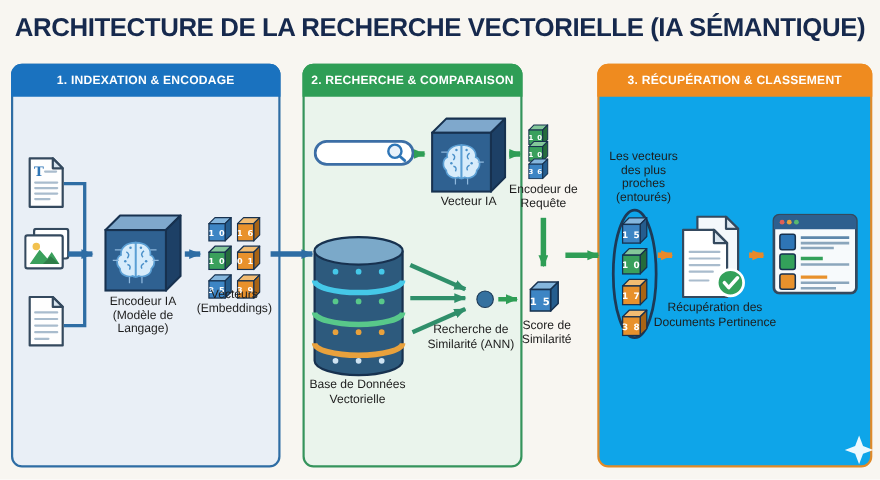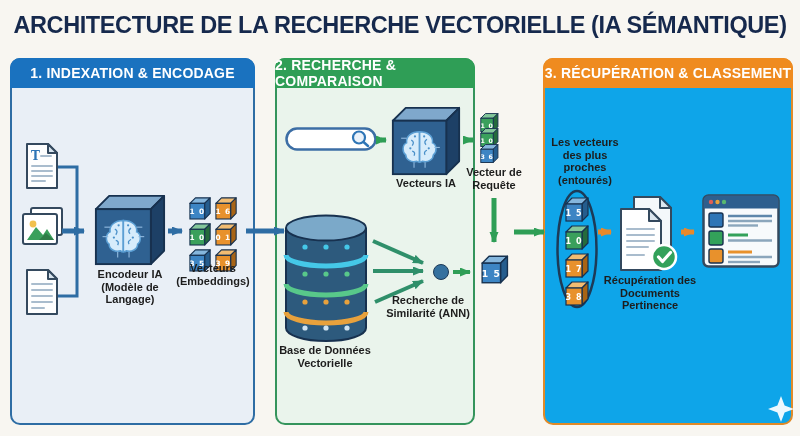--- a/index.html
+++ b/index.html
@@ -11,33 +11,33 @@
     position:absolute;top:12px;left:0;right:0;text-align:center;
     font-size:23.5px;font-weight:bold;color:#16294d;letter-spacing:-0.4px;
     z-index:4;
   }
   .panel{
     position:absolute;top:58px;height:367px;border-radius:10px;
     border:2px solid;box-sizing:border-box;z-index:1;
   }
   .panel-header{
     height:30px;margin:-2px -2px 0 -2px;border-radius:10px 10px 0 0;
-    color:#fff;font-weight:bold;font-size:14px;letter-spacing:0.2px;
+    color:#fff;font-weight:bold;font-size:11px;letter-spacing:0.2px;
     display:flex;align-items:center;justify-content:center;
   }
   #panel1{left:10px;width:245px;border-color:#2e6da4;background:#e9eff6;}
   #panel1 .panel-header{background:#1a72bf;}
   #panel2{left:275px;width:200px;border-color:#35945c;background:#eaf4ec;}
   #panel2 .panel-header{background:#2f9e56;}
   #panel3{left:543px;width:250px;border-color:#e08a28;background:#0ea5e9;}
   #panel3 .panel-header{background:#ef8b1f;}
   .icon{position:absolute;z-index:2;line-height:0;}
   .arrows{position:absolute;left:0;top:0;z-index:3;pointer-events:none;}
   .lbl{
-    position:absolute;z-index:4;font-weight:bold;font-size:11px;
+    position:absolute;z-index:4;font-weight:normal;font-size:11px;
     line-height:1.14;text-align:center;color:#1d1d1d;
   }
   .cubes-grid{
     position:absolute;z-index:2;display:grid;
     grid-template-columns:repeat(2,auto);gap:2px 4px;
   }
   .cubes-col{position:absolute;z-index:2;display:flex;flex-direction:column;gap:2px;}
   .cubes-stack{position:absolute;z-index:2;display:flex;flex-direction:column;}
   .cubes-stack svg + svg{margin-top:-5px;}
   .cubes-single{position:absolute;z-index:2;line-height:0;}
@@ -353,20 +353,21 @@
     <circle cx="441" cy="272" r="7.5" fill="#35719f" stroke="#1d3a57" stroke-width="1"></circle>
     <line x1="453" y1="272" x2="470" y2="272" stroke="#2f9e56" stroke-width="4" marker-end="url(#hg)"></line>
     <line x1="514" y1="232" x2="544" y2="232" stroke="#2f9e56" stroke-width="5" marker-end="url(#hg)"></line>
 
     <line x1="598" y1="232" x2="611" y2="232" stroke="#e8892a" stroke-width="5" marker-end="url(#ho)"></line>
     <line x1="681" y1="232" x2="694" y2="232" stroke="#e8892a" stroke-width="5" marker-end="url(#ho)"></line>
   </svg>
 
   <div class="lbl" style="left:86px;top:268px;width:88px;">Encodeur IA (Modèle de Langage)</div>
   <div class="lbl" style="left:170px;top:262px;width:86px;">Vecteurs (Embeddings)</div>
-  <div class="lbl" style="left:383px;top:177px;width:86px;">Vecteurs IA</div>
-  <div class="lbl" style="left:458px;top:166px;width:72px;">Vecteur de Requête</div>
+  <div class="lbl" style="left:383px;top:177px;width:86px;">Vecteur IA</div>
+  <div class="lbl" style="left:458px;top:166px;width:72px;">Encodeur de Requête</div>
   <div class="lbl" style="left:270px;top:344px;width:110px;">Base de Données Vectorielle</div>
   <div class="lbl" style="left:382px;top:294px;width:92px;">Recherche de Similarité (ANN)</div>
+  <div class="lbl" style="left:455px;top:290px;width:84px;">Score de Similarité</div>
   <div class="lbl" style="left:545px;top:136px;width:80px;">Les vecteurs des plus proches (entourés)</div>
   <div class="lbl" style="left:594px;top:274px;width:112px;">Récupération des Documents Pertinence</div>
 
 </div>
 
 </body></html>

